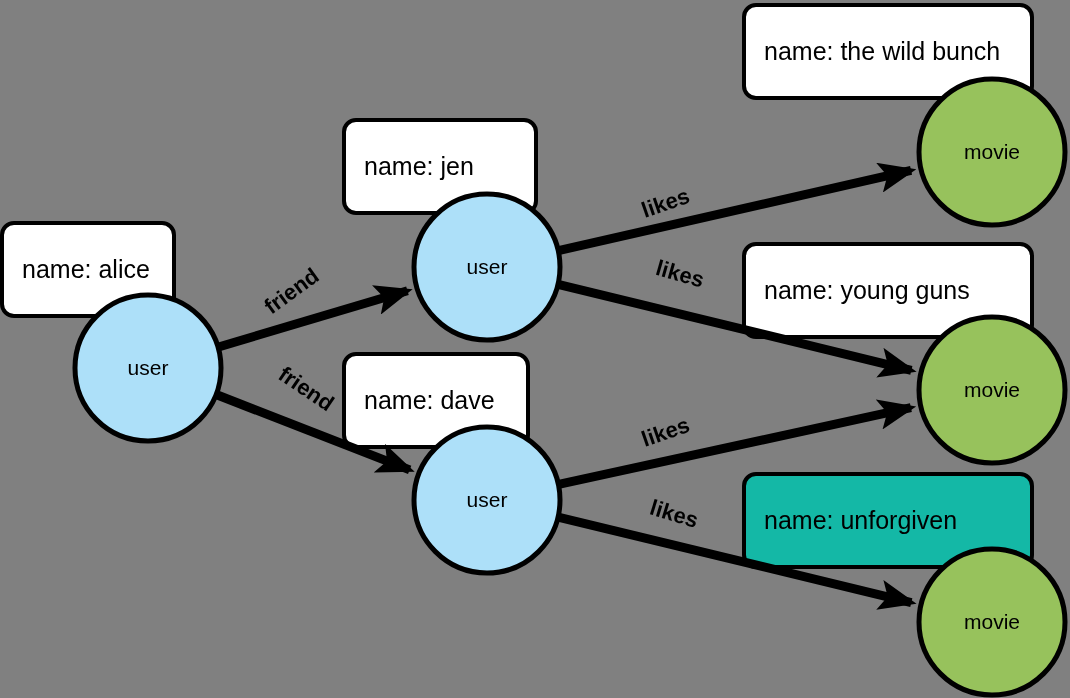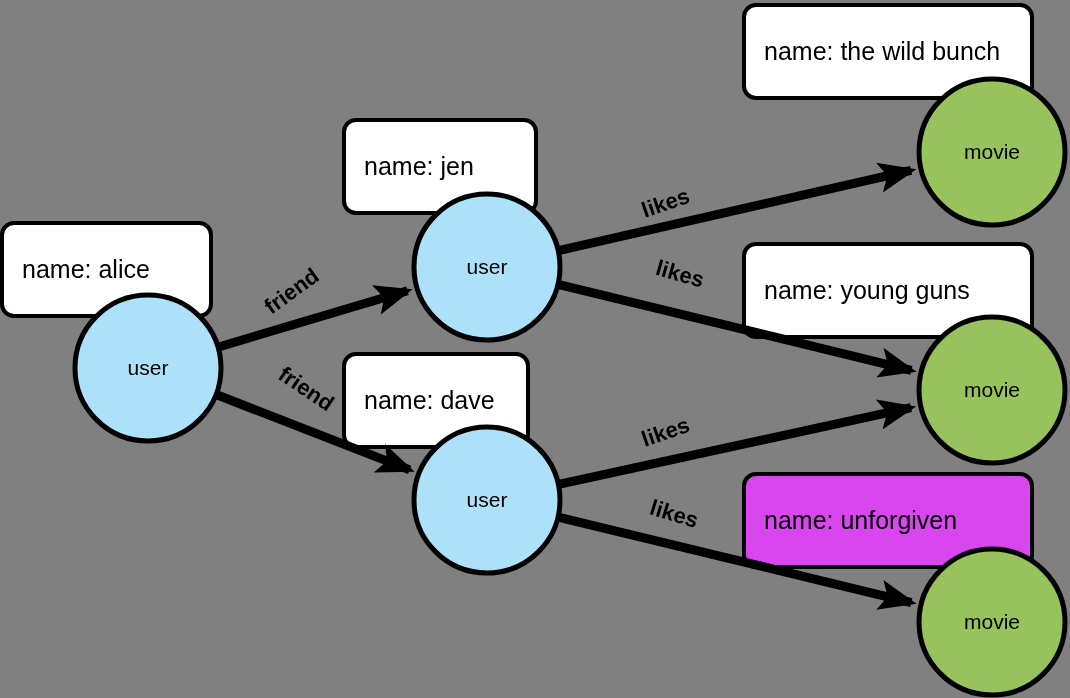--- a/index.html
+++ b/index.html
@@ -99,33 +99,33 @@
         <text x="296" y="297" class="edge-label" transform="rotate(-36 296 297)">friend</text>
         <text x="302" y="395" class="edge-label" transform="rotate(34 302 395)">friend</text>
         <text x="668" y="210" class="edge-label" transform="rotate(-19 668 210)">likes</text>
         <text x="678" y="281" class="edge-label" transform="rotate(16 678 281)">likes</text>
         <text x="668" y="439" class="edge-label" transform="rotate(-19 668 439)">likes</text>
         <text x="672" y="521" class="edge-label" transform="rotate(17 672 521)">likes</text>
       </g>
   </svg>
 
   <div id="boxes-layer" style="position: absolute; left: 0px; top: 0px; z-index: 1;">
-      <div class="prop-box" style="left: 0px; top: 221px; width: 213px; height: 97px; background: rgb(255, 255, 255); border-color: rgb(0, 0, 0);">
+      <div class="prop-box" style="left: 0px; top: 221px; width: 176px; height: 97px; background: rgb(255, 255, 255); border-color: rgb(0, 0, 0);">
         <span class="prop-text">name: alice</span>
       </div>
       <div class="prop-box" style="left: 342px; top: 118px; width: 196px; height: 97px; background: rgb(255, 255, 255); border-color: rgb(0, 0, 0);">
         <span class="prop-text">name: jen</span>
       </div>
       <div class="prop-box" style="left: 342px; top: 352px; width: 188px; height: 97px; background: rgb(255, 255, 255); border-color: rgb(0, 0, 0); text-align: right;">
         <span class="prop-text">name: dave</span>
       </div>
       <div class="prop-box" style="left: 742px; top: 3px; width: 292px; height: 97px; background: rgb(255, 255, 255); border-color: rgb(0, 0, 0);">
         <span class="prop-text">name: the wild bunch</span>
       </div>
       <div class="prop-box" style="left: 742px; top: 242px; width: 292px; height: 97px; background: rgb(255, 255, 255); border-color: rgb(0, 0, 0);">
         <span class="prop-text">name: young guns</span>
       </div>
-      <div class="prop-box" style="left: 742px; top: 472px; width: 292px; height: 97px; background: #d946ef; border-color: rgb(0, 0, 0);">
+      <div class="prop-box" style="left: 742px; top: 472px; width: 292px; height: 97px; background: #14b8a6; border-color: rgb(0, 0, 0);">
         <span class="prop-text">name: unforgiven</span>
       </div>
     </div>
 
 </div>
 
 </body></html>

